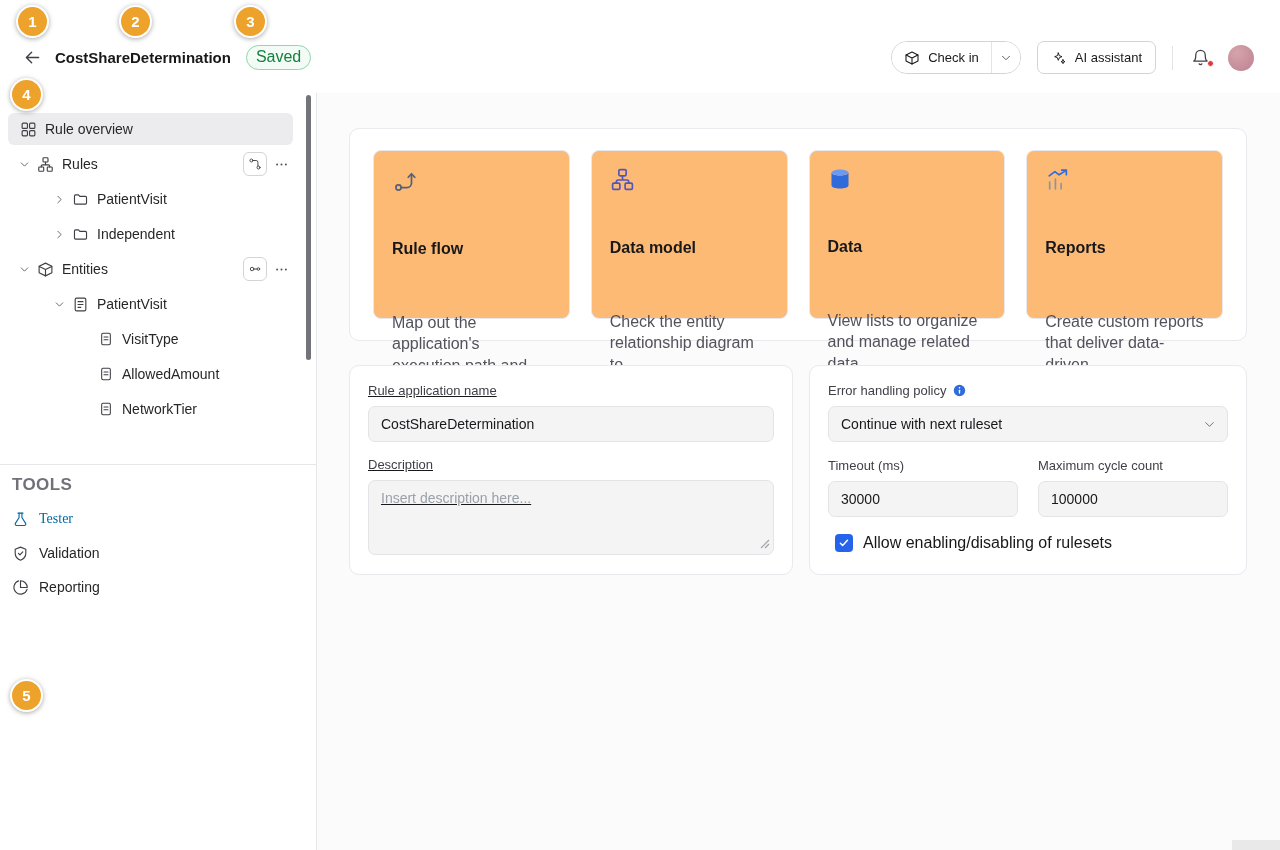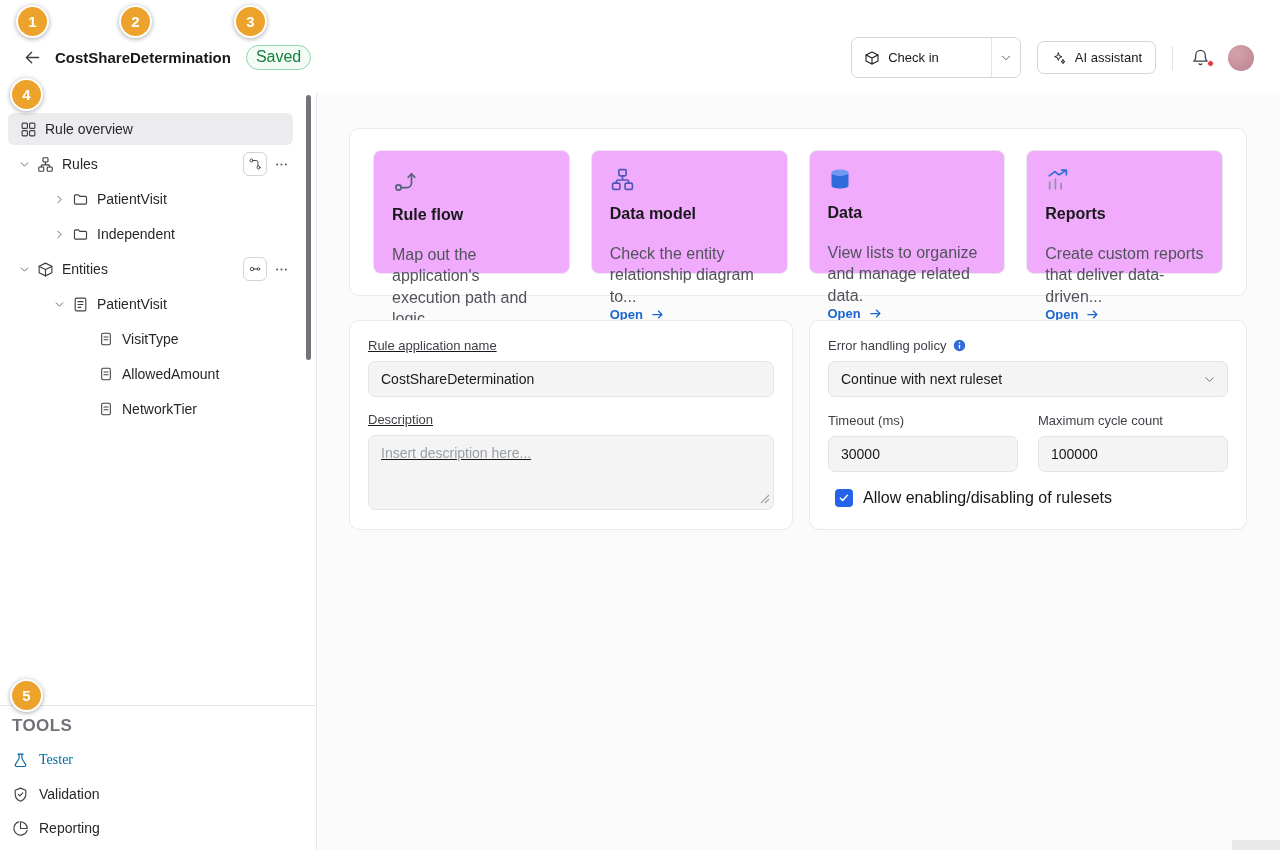--- a/index.html
+++ b/index.html
@@ -7,32 +7,32 @@
   body { font-family:"Liberation Sans","DejaVu Sans",sans-serif; color:#18181b; background:#fff; overflow:hidden; }
   .app { position:relative; width:1280px; height:850px; }
 
   
   .topbar { height:93px; display:flex; justify-content:space-between; align-items:center; padding:22px 26px 0 20px; background:#fff; }
   .topbar-left { display:flex; align-items:center; gap:10px; }
   .iconbtn { background:none; border:none; cursor:pointer; display:flex; align-items:center; color:#3f3f46; padding:2px; }
   .page-title { font-size:15px; font-weight:700; color:#18181b; }
   .saved-badge { font-size:16px; color:#15803d; border:1px solid #8ed8a9; background:#f2fbf5; border-radius:999px; padding:2px 9px 3px; margin-left:5px; }
   .topbar-right { display:flex; align-items:center; gap:16px; }
-  .btn-group { display:flex; border:1px solid #d4d4d8; border-radius:7px; height:41px; background:#fff; overflow:hidden;gap:40px; }
+  .btn-group { display:flex; border:1px solid #d4d4d8; border-radius:16px; height:33px; background:#fff; overflow:hidden; }
   .btn-group .seg { display:flex; align-items:center; gap:8px; padding:0 12px; font-size:13px; background:#fff; border:none; cursor:pointer; color:#18181b; }
   .btn-group .seg.chev { border-left:1px solid #e4e4e7; padding:0 7px; color:#52525b; }
   .btn { display:flex; align-items:center; gap:8px; height:33px; padding:0 13px; border:1px solid #d4d4d8; border-radius:7px; background:#fff; font-size:13px; cursor:pointer; color:#18181b; }
   .vdiv { width:1px; height:24px; background:#e4e4e7; }
   .bell-wrap { position:relative; display:flex; }
   .notif-dot { position:absolute; width:7px; height:7px; border-radius:50%; background:#e0393c; right:-2px; bottom:2px; border:1.5px solid #fff; }
   .avatar { width:26px; height:26px; border-radius:50%; background:radial-gradient(circle at 35% 30%, #d6a3ab, #ba8290); cursor:pointer; }
 
   
   .content { display:flex; height:757px; }
-  .sidebar { width:317px; flex-shrink:0; border-right:1px solid #e7e7ea; position:relative; display:flex; flex-direction:column; justify-content:space-between; background:#fff; }
+  .sidebar { width:317px; flex-shrink:0; border-right:1px solid #e7e7ea; position:relative; display:flex; flex-direction:column; justify-content:flex-start; background:#fff;gap:36px; }
   .tree { padding-top:20px; }
   .row { height:32px; margin:0 23px 3px 8px; display:flex; align-items:center; border-radius:6px; cursor:pointer; font-size:14px; color:#27272a; }
   .row.selected { background:#ececee; }
   .row .chev { width:14px; display:flex; justify-content:center; color:#52525b; flex-shrink:0; }
   .row .ricon { display:flex; align-items:center; color:#3f3f46; flex-shrink:0; }
   .row .lbl { margin-left:8px; white-space:nowrap; }
   .pl0 { padding-left:4px; }
   .pl1 { padding-left:9px; }
   .pl2 { padding-left:44px; }
   .pl3 { padding-left:84px; }
@@ -42,21 +42,21 @@
   .sb-thumb { position:absolute; top:2px; right:5px; width:5px; height:265px; border-radius:3px; background:#5b5b63; opacity:.85; cursor:pointer; }
   .tools { border-top:1px solid #e7e7ea; padding:10px 0 5px; }
   .tools-heading { font-size:17px; font-weight:700; letter-spacing:.4px; color:#71717a; padding:0 0 7px 12px; }
   .tool-row { height:34px; display:flex; align-items:center; gap:10px; padding-left:12px; font-size:14px; color:#27272a; cursor:pointer; }
   .tool-row .ricon { display:flex; color:#3f3f46; }
   .tool-row.disabled, .tool-row.disabled .ricon { color:#0369a1; cursor:default;font-family:Liberation Serif, serif; }
 
   
   .main { flex:1; background:#fbfbfc; padding:35px 33px 0 32px; }
   .cards-panel { background:#fff; border:1px solid #e9e9ee; border-radius:10px; padding:21px 23px; display:flex; gap:21px; }
-  .card { flex:1; background:#f0abfc; border:1px solid #e7e7f0; border-radius:8px; padding:16px 18px 17px; height:124px; display:flex; flex-direction:column; }
+  .card { flex:1; background:#fdba74; border:1px solid #e7e7f0; border-radius:8px; padding:16px 18px 17px; height:169px; display:flex; flex-direction:column;gap:34px; }
   .card-icon { height:28px; display:flex; align-items:center; }
   .card-title { font-size:16px; font-weight:700; margin-top:13px; color:#18181b; }
   .card-desc { font-size:16px; color:#52525b; line-height:1.33; margin-top:20px; }
   .card-open { margin-top:auto; display:flex; align-items:center; gap:7px; color:#1b66cf; font-size:13px; font-weight:700; cursor:pointer; }
 
   .form-row { display:flex; gap:16px; margin-top:24px; }
   .panel { background:#fff; border:1px solid #e9e9ee; border-radius:10px; padding:17px 18px; height:210px; }
   .panel-left { width:444px; flex-shrink:0;text-decoration:underline; }
   .panel-right { flex:1; }
   .field-label { font-size:13px; color:#3f3f46; display:flex; align-items:center; gap:6px; }

